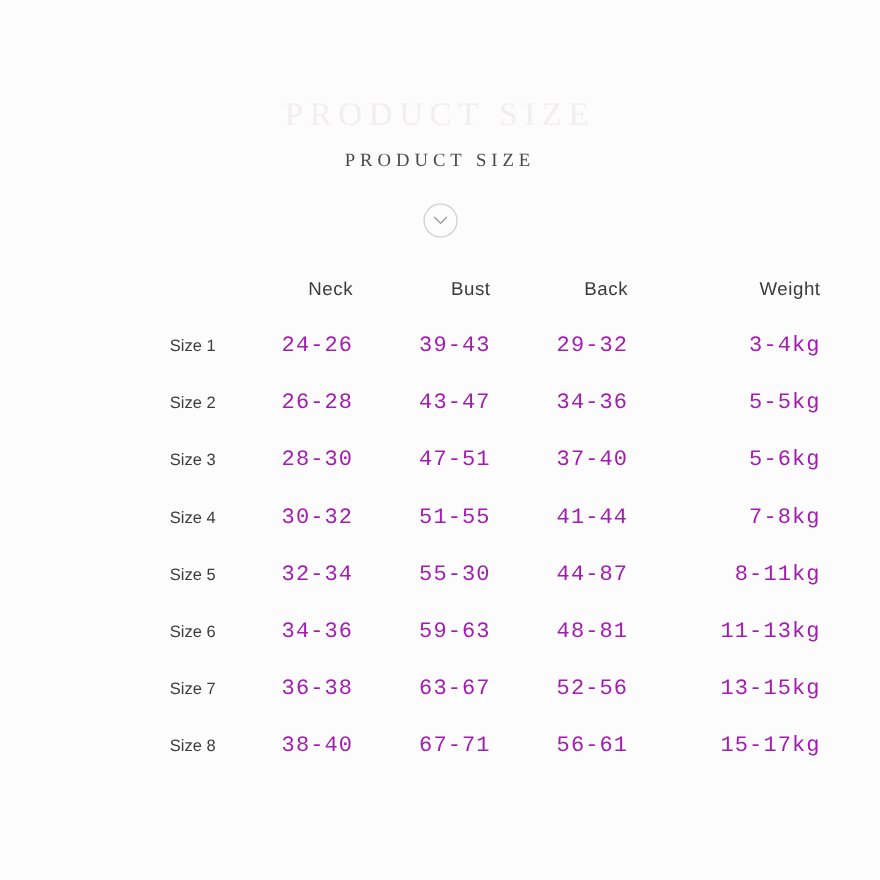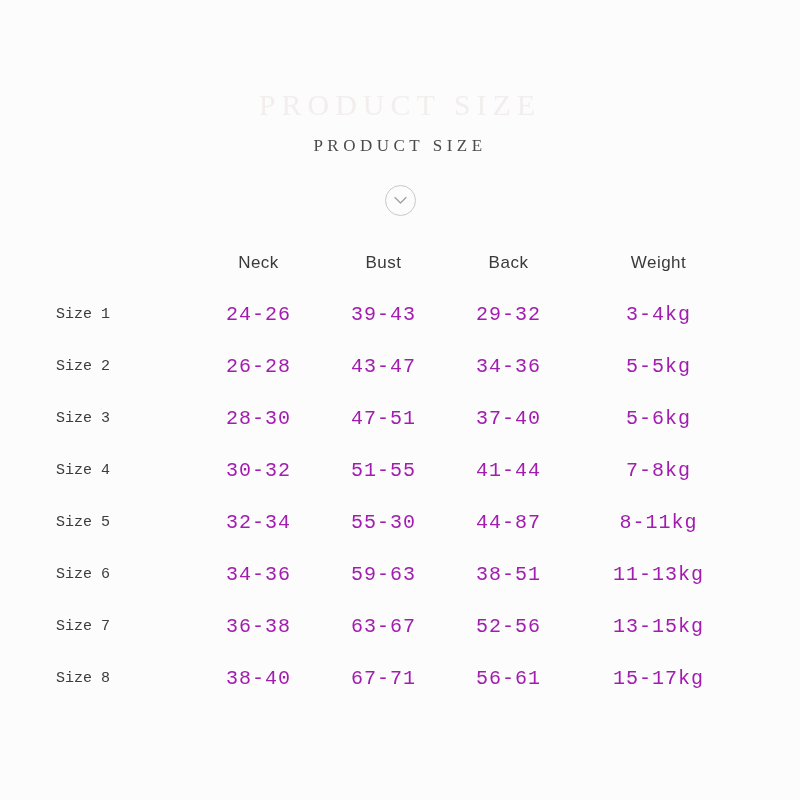--- a/index.html
+++ b/index.html
@@ -71,35 +71,36 @@
     position: absolute;
     top: 238px;
     left: 56px;
     width: 690px;
     border-collapse: collapse;
   }
   table.size-table th,
   table.size-table td {
     padding: 0;
     font-weight: normal;
+    text-align: right;
   }
 
   th.corner-cell { width: 140px; }
   th.col-head {
     font-family: "Liberation Sans", sans-serif;
     font-size: 17px;
     color: #3a3a3a;
     text-align: center;
     height: 50px;
     vertical-align: middle;
     letter-spacing: 0.5px;
   }
 
   td.row-head {
-    font-family: Liberation Mono, monospace;
+    font-family: Liberation Sans, sans-serif;
     font-size: 15px;
     color: #3c3c3c;
     text-align: left;
     padding-left: 14px;
     white-space: nowrap;
   }
   td.value {
     font-family: "Liberation Mono", monospace;
     font-size: 20px;
     letter-spacing: 1px;
@@ -171,21 +172,21 @@
         <td class="row-head">Size 5</td>
         <td class="value">32-34</td>
         <td class="value">55-30</td>
         <td class="value">44-87</td>
         <td class="value">8-11kg</td>
       </tr>
       <tr class="data-row">
         <td class="row-head">Size 6</td>
         <td class="value">34-36</td>
         <td class="value">59-63</td>
-        <td class="value">38-51</td>
+        <td class="value">48-81</td>
         <td class="value">11-13kg</td>
       </tr>
       <tr class="data-row">
         <td class="row-head">Size 7</td>
         <td class="value">36-38</td>
         <td class="value">63-67</td>
         <td class="value">52-56</td>
         <td class="value">13-15kg</td>
       </tr>
       <tr class="data-row">

